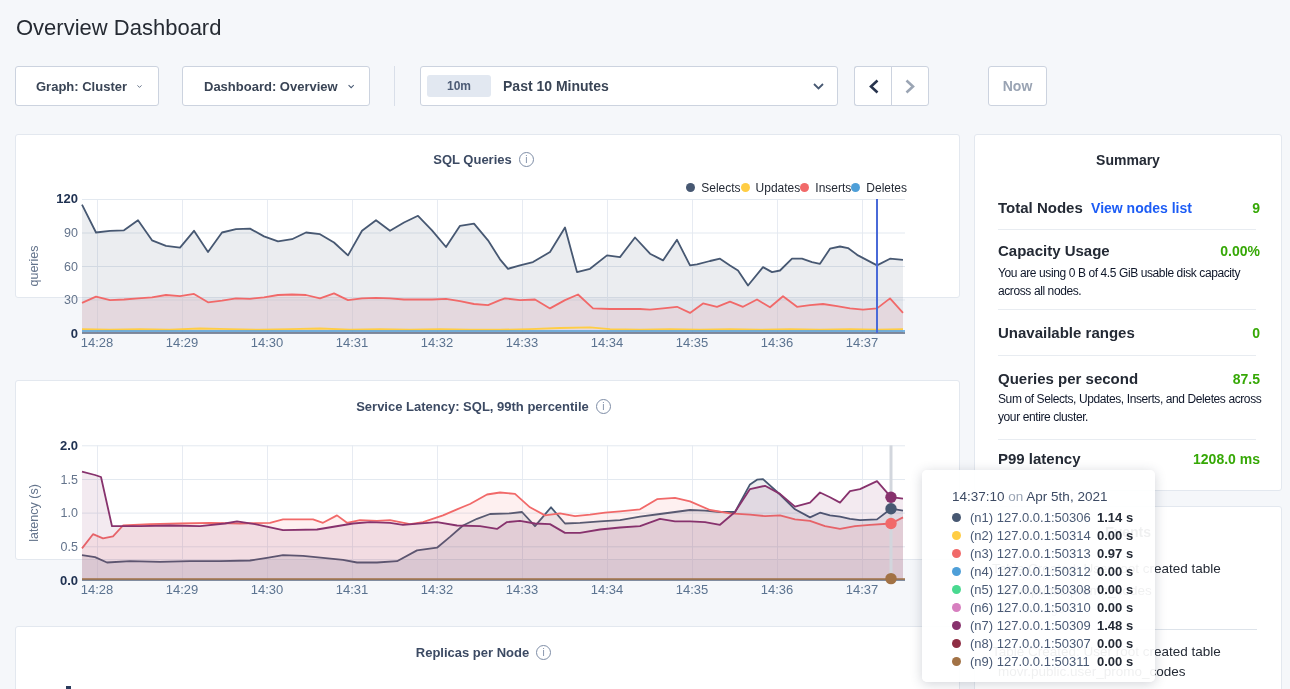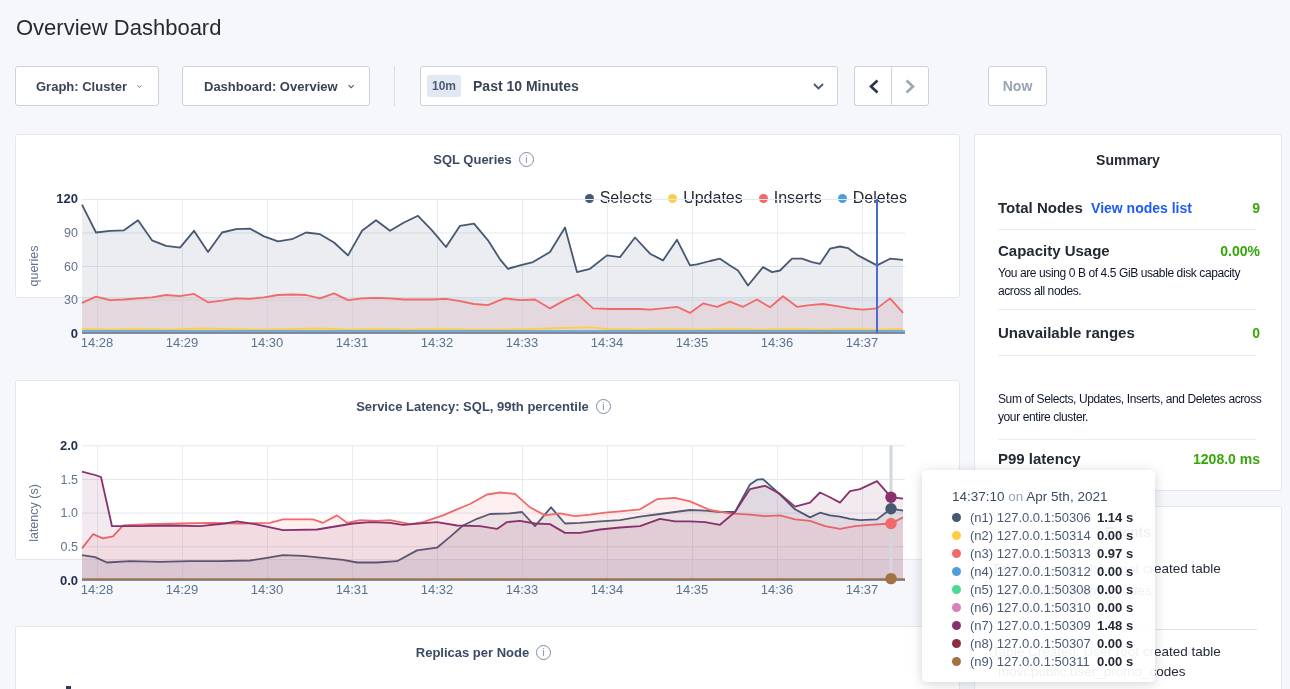--- a/index.html
+++ b/index.html
@@ -9,37 +9,37 @@
   color:#262b33; }
 .btn { position:absolute; top:66px; height:40px; background:#fff; border:1px solid #ccd3df;
   border-radius:3px; display:flex; align-items:center; white-space:nowrap;
   font-size:13px; font-weight:700; color:#394455; }
 .chev { margin-left:10px; }
 #b1 { left:15px; width:144px; padding:0 16px 0 20px; justify-content:space-between; }
 #b2 { left:182px; width:188px; padding:0 15px 0 21px; justify-content:space-between; }
 #vdiv { position:absolute; left:394px; top:66px; width:1px; height:40px; background:#d9dfe9; }
 #timebox { left:420px; width:418px; justify-content:flex-start; padding:0 13px 0 6px; font-size:14px; }
 #badge10m { background:#e2e8f1; color:#4c5b75; font-size:12px; font-weight:700;
-  border-radius:3px; padding:4px 5px; margin-right:12px; }
+  border-radius:3px; padding:4px 20px; margin-right:12px; }
 #timebox .chev { margin-left:auto; }
 #prevbtn { left:854px; width:38px; border-radius:3px 0 0 3px; border-right:none; justify-content:center; }
 #nextbtn { left:891px; width:38px; border-radius:0 3px 3px 0; justify-content:center; }
 #nowbtn { left:940px; width:59px; color:#99a3b3; justify-content:center; font-size:14px;margin-left:48px; }
 .panel { position:absolute; left:15px; width:945px; background:#fff;
   border:1px solid #e3e8ef; border-radius:3px; }
 #p1 { top:134px; height:164px; }
 #p2 { top:380px; height:180px; }
 #p3 { top:626px; height:200px; }
 .ptitle { position:absolute; left:-4px; width:100%; text-align:center; font-size:13px;
   font-weight:700; color:#3c4a63; }
 .info { display:inline-block; width:15px; height:15px; border:1px solid #7e8da6; border-radius:50%;
   font-size:10px; font-weight:400; font-style:normal; color:#7e8da6; line-height:13px;
   text-align:center; vertical-align:1px; margin-left:7px; }
-.legend { position:absolute; top:54px; right:52px; display:flex; gap:16px; align-items:center;
-  font-size:16px; color:#242a35; }
+.legend { position:absolute; top:46px; right:52px; display:flex; gap:0; align-items:center;
+  font-size:12px; color:#242a35; }
 .legend span.d { display:inline-block; width:9px; height:9px; border-radius:50%; margin-right:6px; }
 .gv { stroke:#e7ebf2; stroke-width:1; }
 .gh { stroke:#e3e9f0; stroke-width:1; }
 .xl { font-family:"Liberation Sans",sans-serif; font-size:13px; fill:#5b7390; }
 .yl { font-family:"Liberation Sans",sans-serif; font-size:12.5px; fill:#64748c; }
 .ylb { font-family:"Liberation Sans",sans-serif; font-size:13px; font-weight:700; fill:#203252; }
 .card { position:absolute; left:974px; width:308px; background:#fff;
   border:1px solid #e3e8ef; border-radius:3px; }
 #summary { top:134px; height:357px; }
 #events { top:506px; height:320px; }
@@ -208,20 +208,24 @@
       <span>Capacity Usage</span>
       <span class="gval">0.00%</span>
     </div>
   <div class="sdesc" style="top:130px">You are using 0 B of 4.5 GiB usable disk capacity<br>across all nodes.</div>
   <div class="sdiv" style="top:174px"></div>
   <div class="srow" style="top:188px">
       <span>Unavailable ranges</span>
       <span class="gval">0</span>
     </div>
   <div class="sdiv" style="top:220px"></div>
+  <div class="srow" style="top:234px">
+      <span>Queries per second</span>
+      <span class="gval">87.5</span>
+    </div>
   <div class="sdesc" style="top:256px">Sum of Selects, Updates, Inserts, and Deletes across<br>your entire cluster.</div>
   <div class="sdiv" style="top:304px"></div>
   <div class="srow" style="top:314px">
       <span>P99 latency</span>
       <span class="gval">1208.0 ms</span>
     </div>
 </div>
 
 <div class="card" id="events">
   <div class="ctitle" style="top:17px">Events</div>

